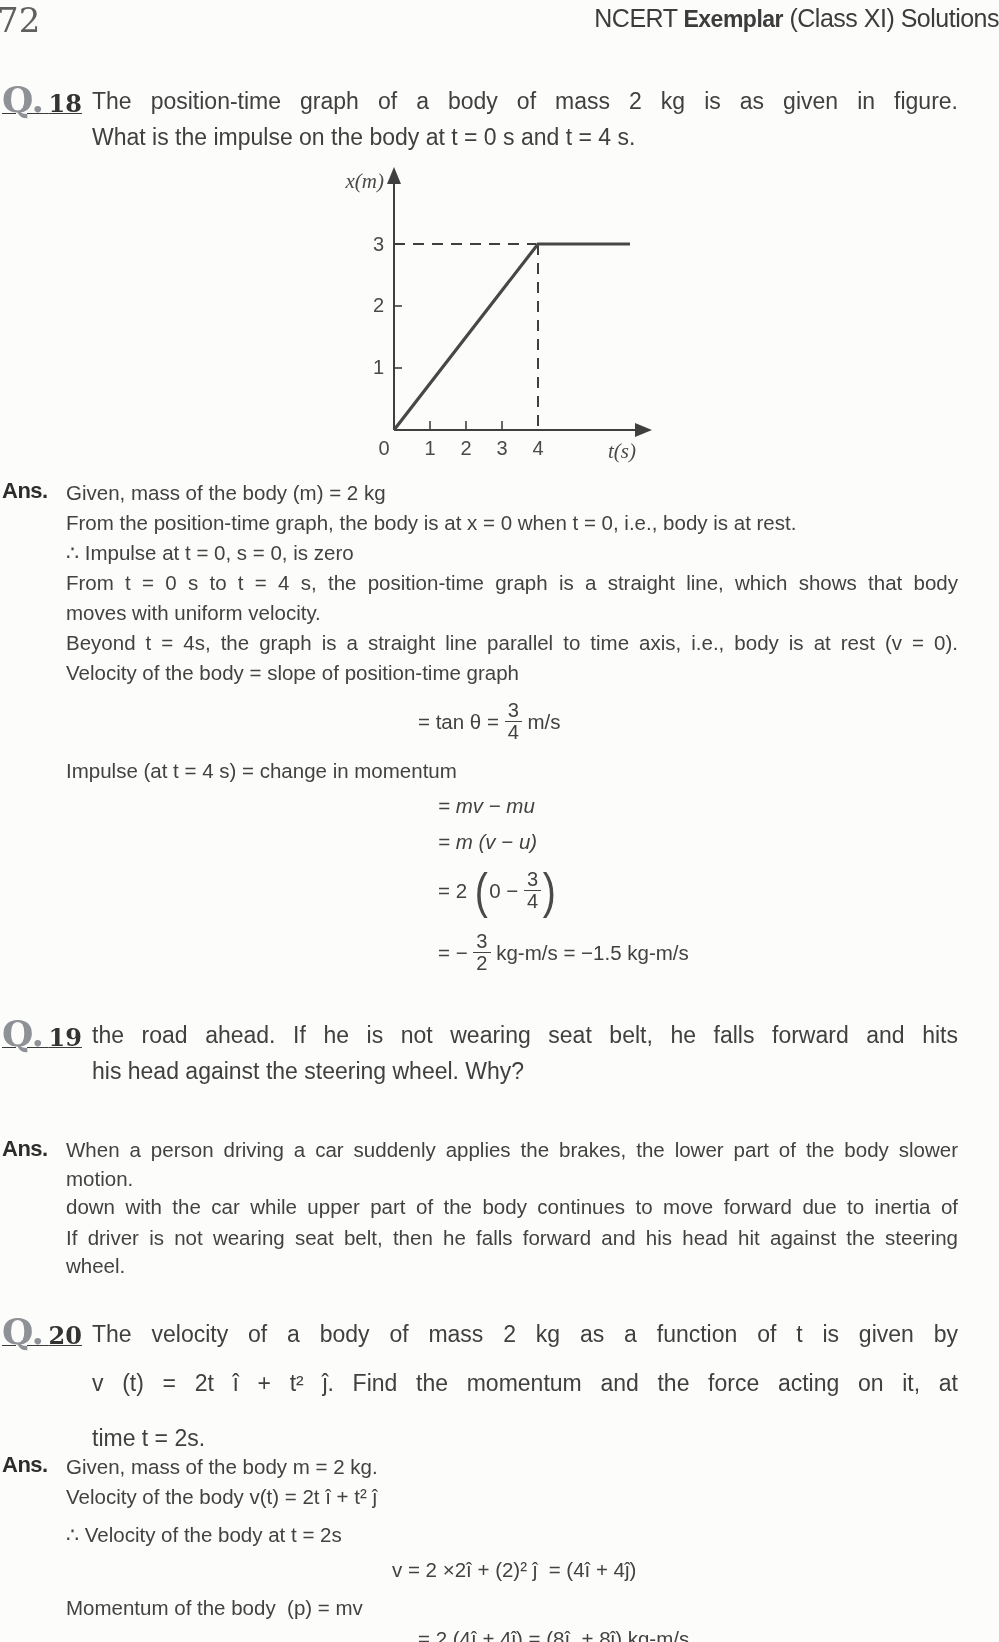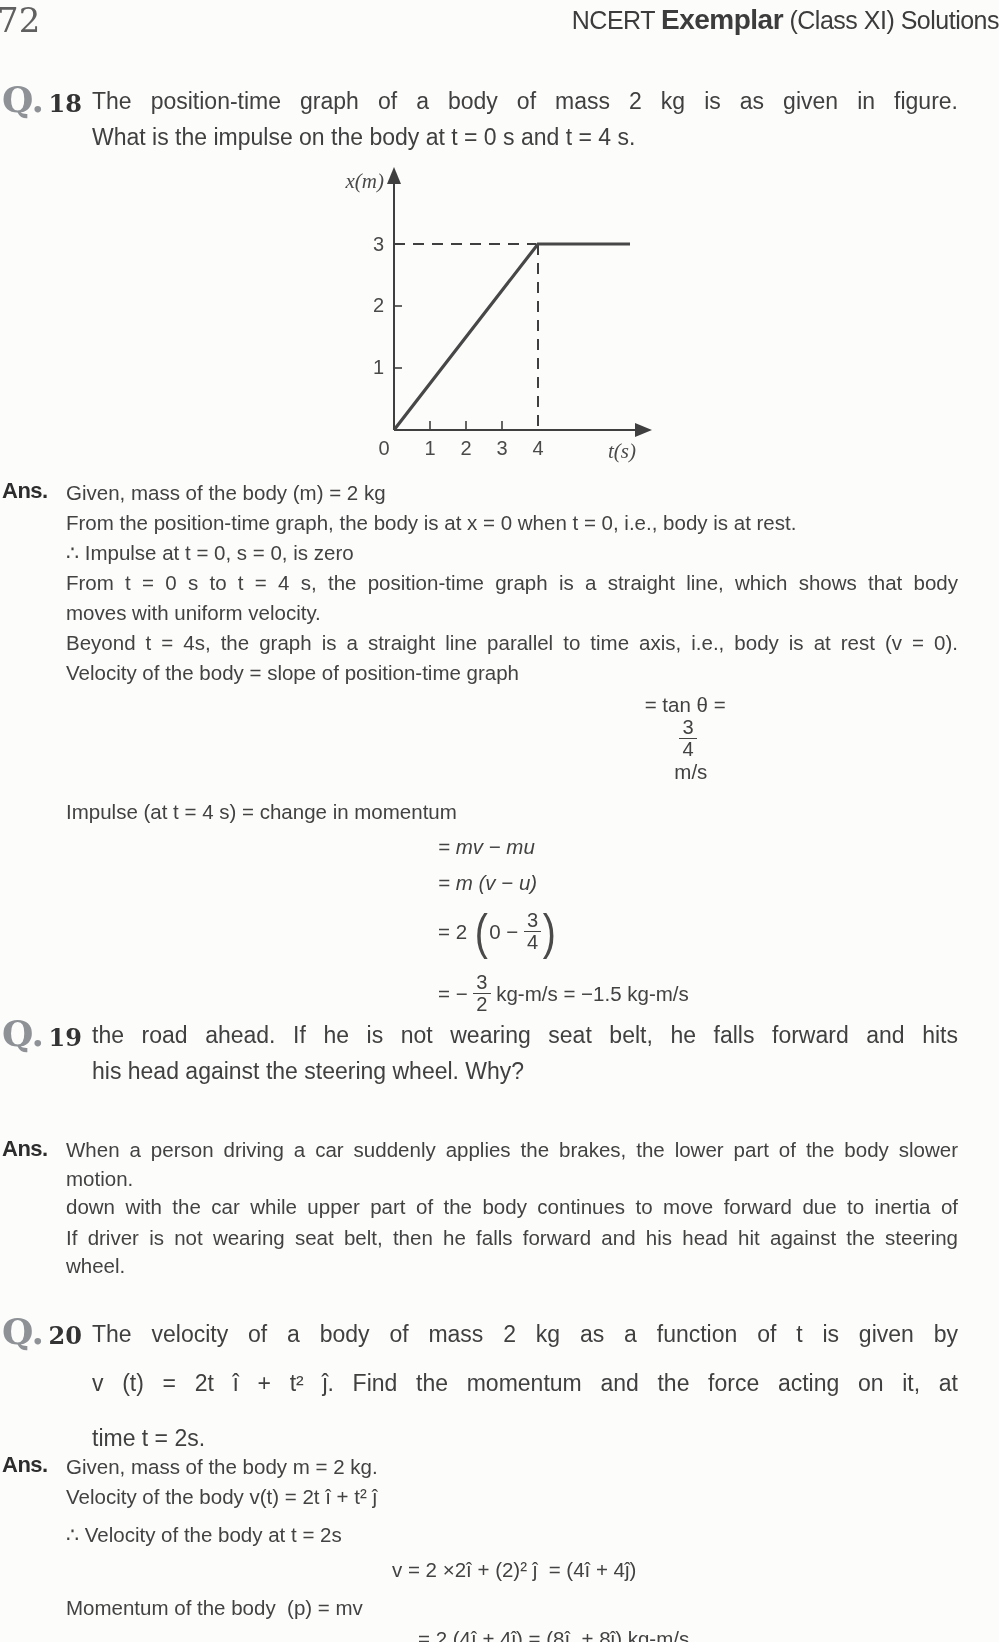--- a/index.html
+++ b/index.html
@@ -5,24 +5,24 @@
   html,body{margin:0;padding:0;background:#e8e8e8;}
   .page{
     position:relative;width:999px;height:1642px;overflow:hidden;
     background:#fcfcfb;color:#3a3a3a;
     font-family:"Liberation Sans",sans-serif;
   }
   
   .pageno{position:absolute;left:-3px;top:0;font-family:"DejaVu Serif",serif;
     font-size:34px;font-weight:400;color:#606060;}
   .htitle{position:absolute;right:0;top:4px;font-size:25px;color:#3c3c3c;letter-spacing:-0.5px;}
-  .htitle .hb{font-weight:bold;font-size:28px;}
+  .htitle .hb{font-weight:bold;font-size:23px;}
   
   .qrow{position:absolute;left:2px;display:flex;width:956px;}
-  .qmark{width:90px;flex:0 0 90px;}
+  .qmark{width:90px;flex:0 0 90px;text-decoration:underline;}
   .qletter{font-family:"DejaVu Serif",serif;font-weight:bold;font-size:36px;
     color:#8e9296;line-height:30px;}
   .qnum{font-family:"DejaVu Serif",serif;font-weight:bold;font-size:24px;color:#333;}
   .qtext{flex:1;font-size:23px;line-height:35.5px;color:#404040;}
   .just{text-align:justify;text-align-last:justify;}
   
   .ansrow{position:absolute;left:2px;display:flex;width:956px;}
   .anslabel{width:64px;flex:0 0 64px;font-weight:bold;font-size:22px;color:#2d2d2d;
     letter-spacing:-0.5px;}
   .ansbody{flex:1;font-size:20.5px;line-height:30px;color:#424242;}
@@ -94,21 +94,21 @@
     <div class="anslabel">Ans.</div>
     <div class="ansbody">
       <span class="ln">Given, mass of the body (m) = 2 kg</span>
       <span class="ln">From the position-time graph, the body is at x = 0 when t = 0, i.e.,  body is at rest.</span>
       <span class="ln">∴ Impulse at t = 0, s = 0, is zero</span>
       <span class="ln just">From t = 0 s  to t = 4 s,  the position-time graph is a straight line, which shows that body</span>
       <span class="ln">moves with uniform velocity.</span>
       <span class="ln just">Beyond t = 4s, the graph is a straight line parallel to time axis, i.e., body is at rest (v = 0).</span>
       <span class="ln">Velocity of the body = slope of position-time graph</span>
 
-      <div class="eq" style="margin:5px 0 0 352px;flex-direction:column;">
+      <div class="eq" style="margin:12px 0 0 352px;">
         <span class="pre">= tan θ = </span>
           <span class="frac">
             <span class="num">3</span>
             <span class="den">4</span>
           </span>
           <span class="pre"> m/s</span>
       </div>
 
       <div style="margin-top:13px;">Impulse (at t = 4 s) = change in momentum</div>
 

